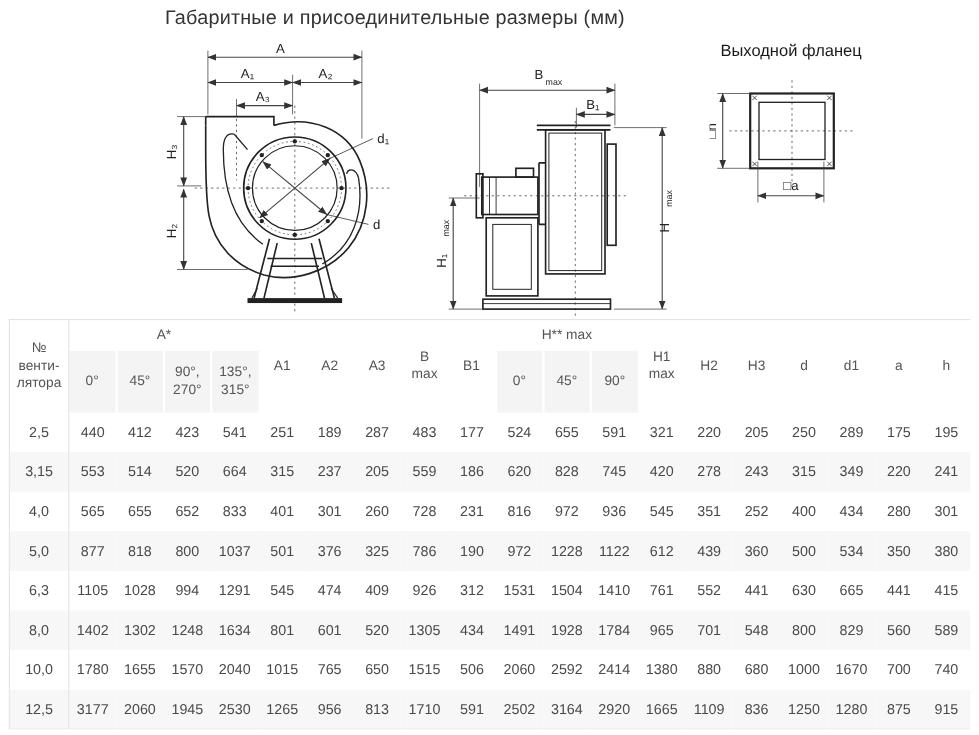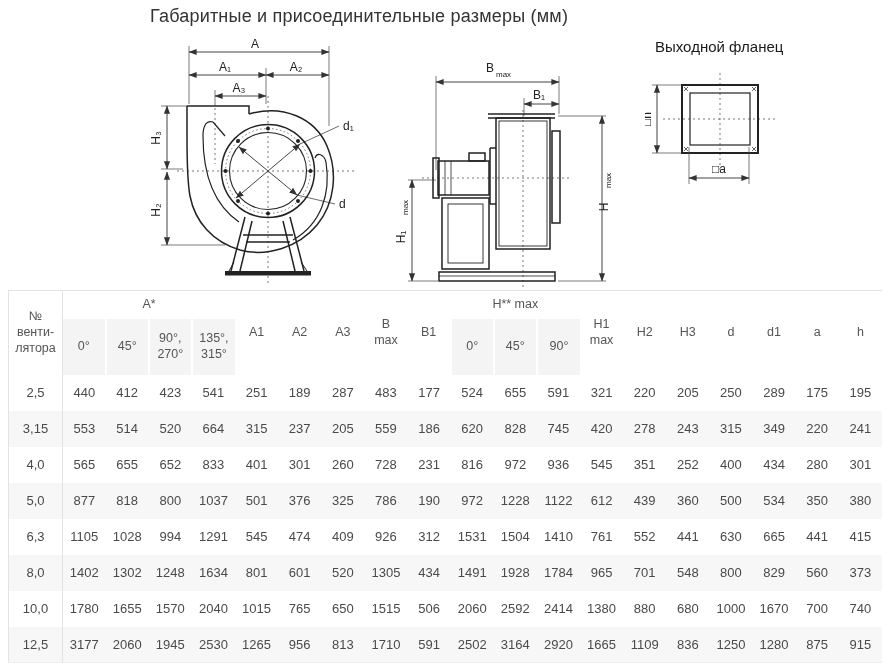--- a/index.html
+++ b/index.html
@@ -369,21 +369,21 @@
           <td>434</td>
           <td>1491</td>
           <td>1928</td>
           <td>1784</td>
           <td>965</td>
           <td>701</td>
           <td>548</td>
           <td>800</td>
           <td>829</td>
           <td>560</td>
-          <td>373</td>
+          <td>589</td>
         </tr>
         <tr>
           <td class="fan-col">10,0</td>
           <td>1780</td>
           <td>1655</td>
           <td>1570</td>
           <td>2040</td>
           <td>1015</td>
           <td>765</td>
           <td>650</td>

